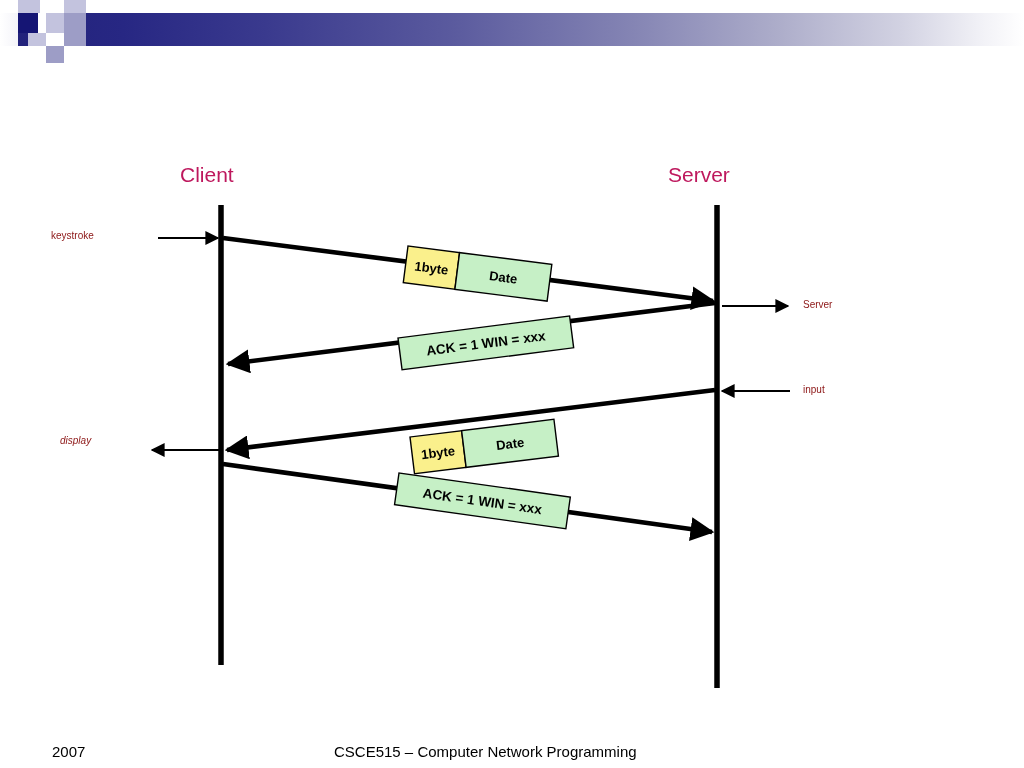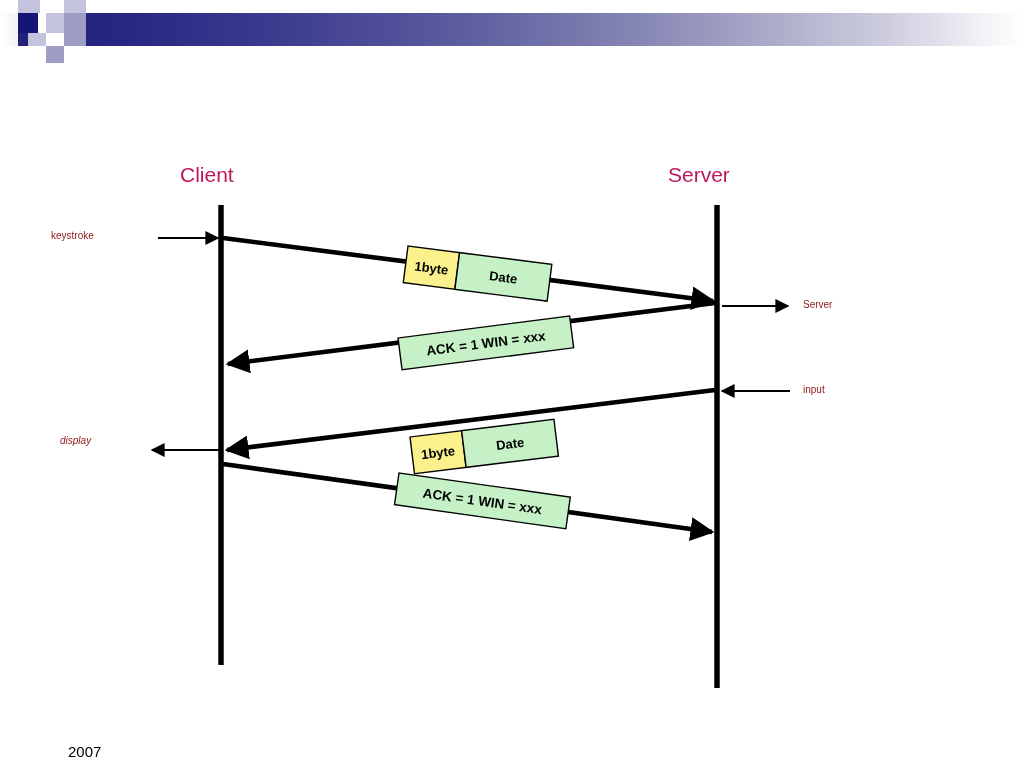--- a/index.html
+++ b/index.html
@@ -100,21 +100,21 @@
   .pkt-small { font-size: 13px; }
   .pkt-ack   { font-size: 13.5px; }
 
   
   .footer {
     position: absolute;
     font-size: 15px;
     color: #000000;
     white-space: nowrap;
   }
-  #footer-year { left: 68px; top: 743px; text-align: center; }
+  #footer-year { left: 52px; top: 743px; text-align: center; }
   #footer-course { left: 334px; top: 743px; }
 </style>
 </head>
 <body>
 
 <div id="slide">
 
   <div class="grad-bar"></div>
 
   <div class="deco" style="left:18px; top:0px; width:22px; height:13px; background:#c3c3de;"></div>
@@ -187,14 +187,15 @@
       <text class="pkt-text pkt-ack" x="86.5" y="21" text-anchor="middle">ACK = 1 WIN = xxx</text>
     </g>
   </svg>
 
   <div class="side-label" id="label-keystroke">keystroke</div>
   <div class="side-label" id="label-display">display</div>
   <div class="side-label" id="label-srv">Server</div>
   <div class="side-label" id="label-echo">input</div>
 
   <div class="footer" id="footer-year">2007</div>
+  <div class="footer" id="footer-course">CSCE515 – Computer Network Programming</div>
 
 </div>
 
 </body></html>

